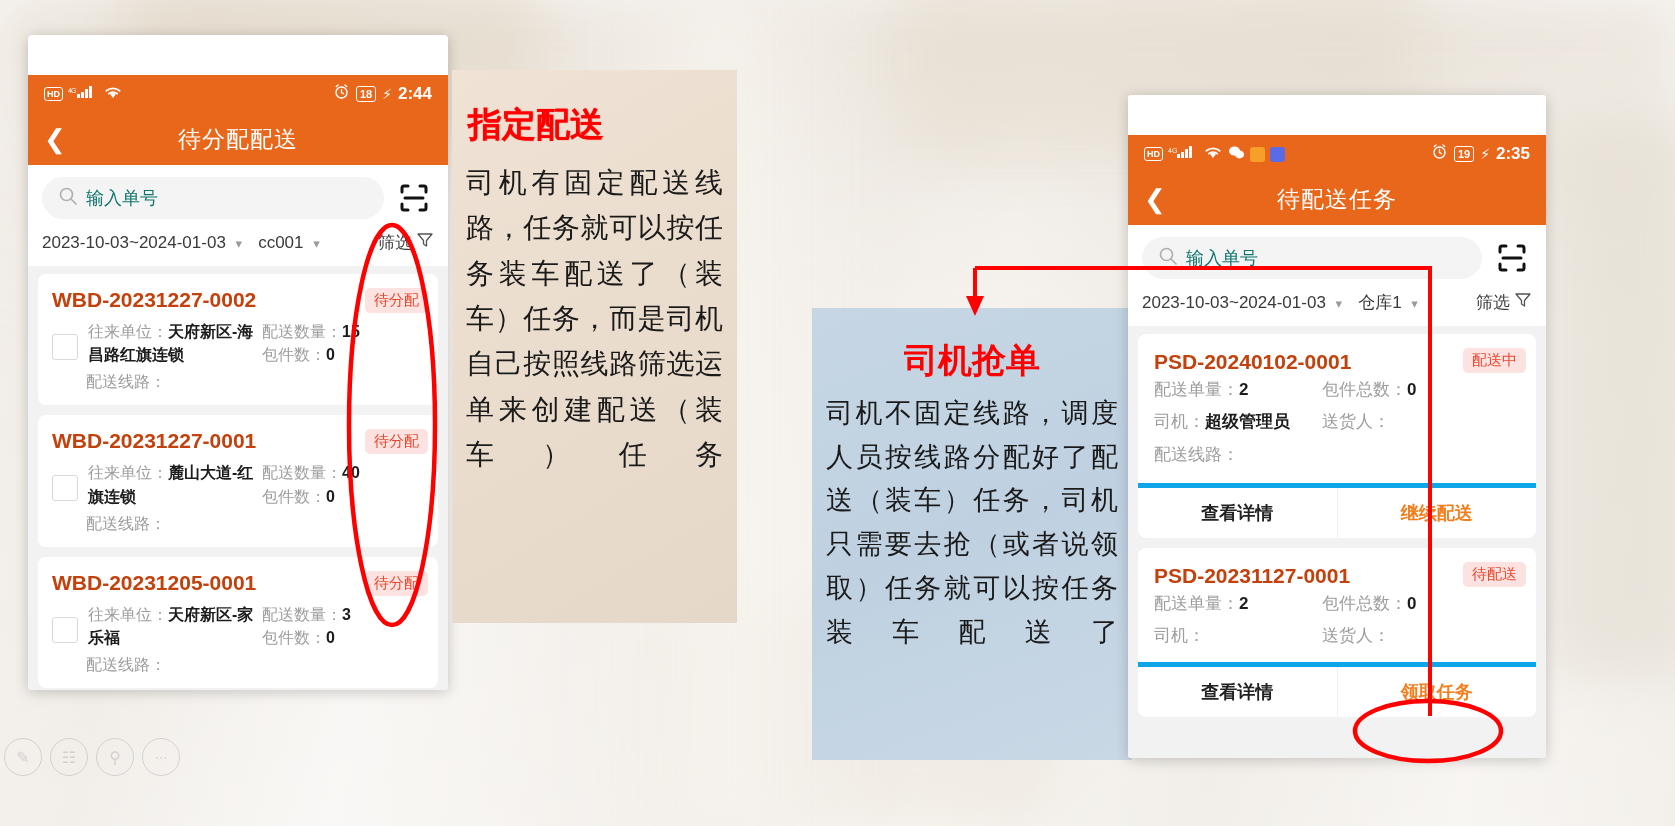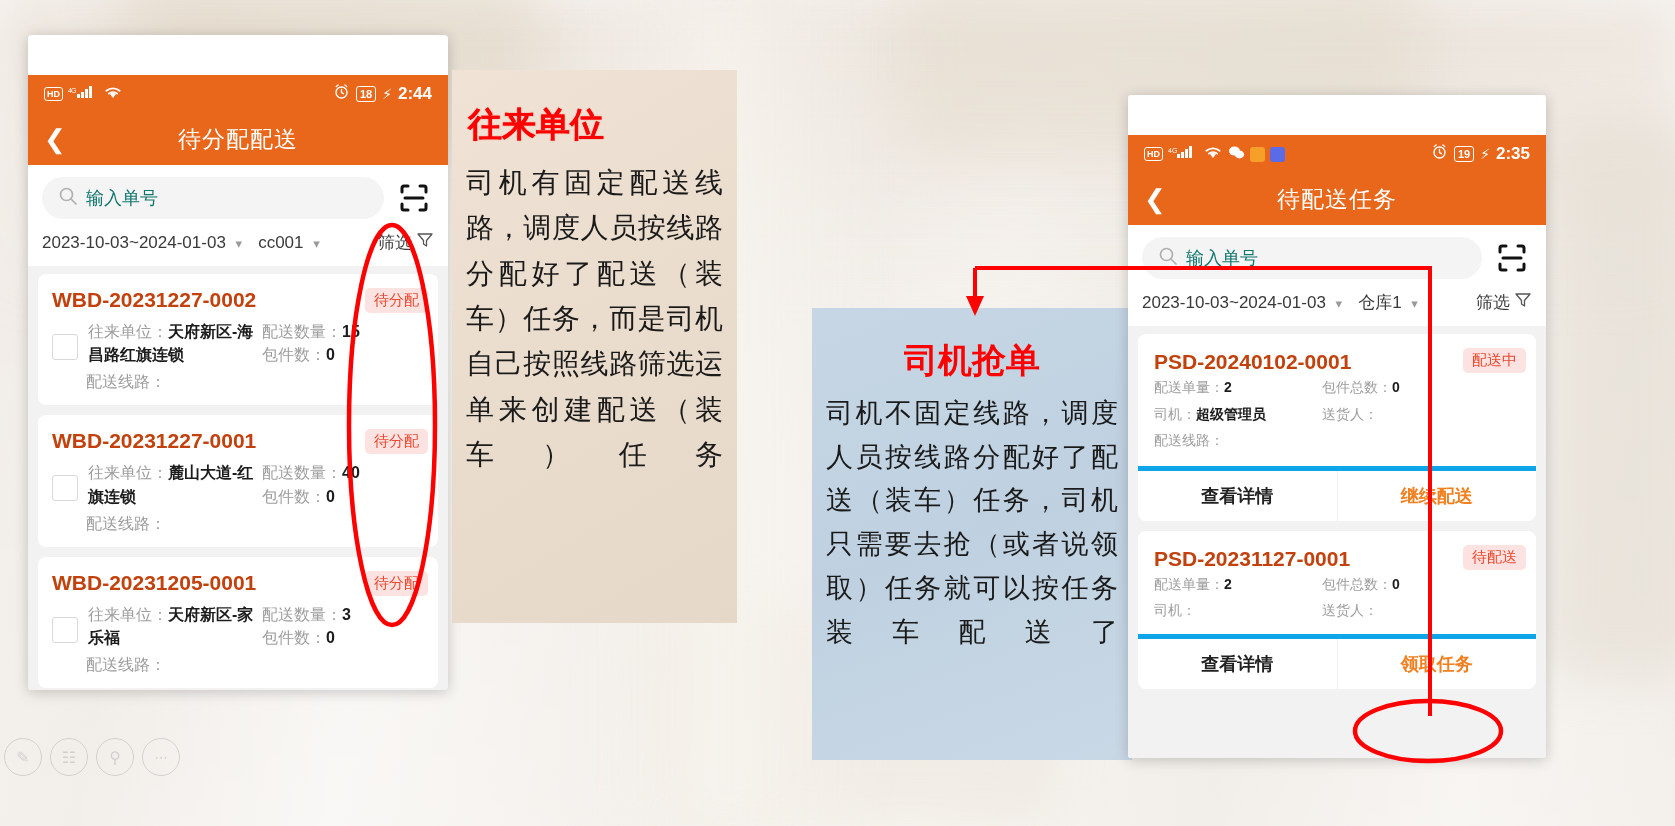--- a/index.html
+++ b/index.html
@@ -76,21 +76,21 @@
   
   #panelB{position:absolute;left:812px;top:308px;width:320px;height:452px;
           background:linear-gradient(160deg,#C6D6E4 0%,#BFD1E1 50%,#C9D8E5 100%);}
   #panelB .ph1{color:#FF0000;font-weight:bold;font-size:34px;text-align:center;margin:30px 0 8px 0;}
   #panelB .body{font-size:27px;line-height:1.62;color:#1a1a1a;padding:0 14px;
                 text-align:justify;text-align-last:justify;}
 
   
   #phoneR{left:1128px;top:95px;width:418px;height:663px;border-radius:3px;}
   #phoneR .card{padding:16px 16px 0 16px;border-radius:8px;overflow:hidden;}
-  #phoneR .kv{display:flex;font-size:14px;line-height:1.9;}
+  #phoneR .kv{display:flex;font-size:17px;line-height:1.9;}
   #phoneR .kv .k1{width:168px;}
   #phoneR .cardfoot{display:flex;border-top:5px solid #0ea5e9;margin:12px -16px 0 -16px;}
   #phoneR .cardfoot div{flex:1;text-align:center;padding:13px 0;font-size:18px;font-weight:bold;cursor:pointer;}
   #phoneR .cardfoot .sep{flex:0 0 1px;background:#EFEFEF;padding:0;}
   #phoneR .act-orange{color:#F08020;}
   #phoneR .act-dark{color:#222;}
 
   
   #ann{position:absolute;inset:0;pointer-events:none;}
 
@@ -239,22 +239,22 @@
           <div><span class="label">包件数：</span><span class="val">0</span></div>
         </div>
       </div>
       <div class="route"><span>配送线路：</span><span class="val"></span></div>
     </div>
 
   </div>
 </div>
 
 <div id="panelA">
-  <div class="ph1">往来单位</div>
-  <div class="body">司机有固定配送线路，调度人员按线路分配好了配送（装车）任务，而是司机自己按照线路筛选运单来创建配送（装车）任务</div>
+  <div class="ph1">指定配送</div>
+  <div class="body">司机有固定配送线路，任务就可以按任务装车配送了（装车）任务，而是司机自己按照线路筛选运单来创建配送（装车）任务</div>
 </div>
 
 <div id="panelB">
   <div class="ph1">司机抢单</div>
   <div class="body">司机不固定线路，调度人员按线路分配好了配送（装车）任务，司机只需要去抢（或者说领取）任务就可以按任务装车配送了</div>
 </div>
 
 <div class="phone" id="phoneR">
 
   <div class="statusbar">

